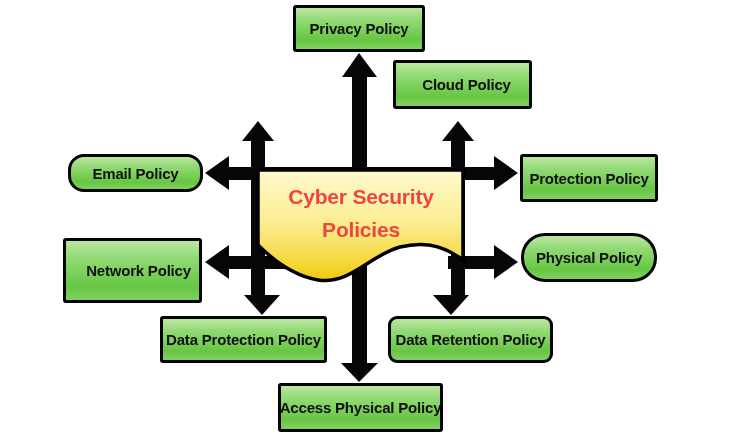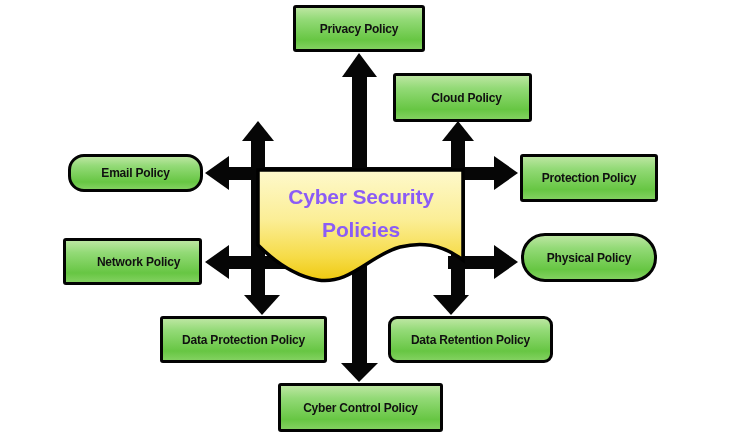--- a/index.html
+++ b/index.html
@@ -5,37 +5,37 @@
   html,body{margin:0;padding:0;background:#fff;}
   .stage{
     position:relative;width:740px;height:437px;background:#ffffff;overflow:hidden;
     font-family:"Liberation Sans","DejaVu Sans",sans-serif;
   }
   .arrows-svg{position:absolute;left:0;top:0;width:740px;height:437px;}
   .node{
     position:absolute;display:flex;align-items:center;justify-content:center;
     background:linear-gradient(180deg,#bce6a1 0%,#93da77 28%,#67c643 78%,#82d160 100%);
     border:3px solid #030303;border-radius:3px;box-sizing:border-box;
-    color:#101010;font-weight:bold;font-size:12px;letter-spacing:-0.2px;
+    color:#101010;font-weight:bold;font-size:15px;letter-spacing:-0.2px;
     white-space:nowrap;text-align:center;
   }
   .node-privacy        {left:293px;top:5px;  width:132px;height:47px;}
   .node-website        {left:195px;top:74px; width:135px;height:48px;}
-  .node-cloud          {left:393px;top:73px; width:139px;height:49px;padding-left:8px;}
+  .node-cloud          {left:393px;top:60px; width:139px;height:49px;padding-left:8px;}
   .node-email          {left:68px; top:154px;width:135px;height:38px;border-radius:16px;}
-  .node-network        {left:63px; top:238px;width:139px;height:47px;padding-left:12px;}
+  .node-network        {left:63px; top:238px;width:139px;height:65px;padding-left:12px;}
   .node-information    {left:520px;top:154px;width:138px;height:48px;}
   .node-physical       {left:521px;top:233px;width:136px;height:49px;border-radius:24px;}
   .node-data-protection{left:160px;top:316px;width:167px;height:47px;}
   .node-data-retention {left:388px;top:316px;width:165px;height:47px;border-radius:9px;}
   .node-access-control {left:278px;top:383px;width:165px;height:49px;}
   .center-label{
     position:absolute;left:262px;top:181px;width:198px;height:66px;
     display:flex;align-items:center;justify-content:center;text-align:center;
-    font-size:21px;line-height:1.55;font-weight:bold;color:#8b5cf6;letter-spacing:-0.2px;
+    font-size:21px;line-height:1.55;font-weight:bold;color:#ef4444;letter-spacing:-0.2px;
   }
 </style>
 </head>
 <body>
 
 <div class="stage">
 
   <svg class="arrows-svg" viewBox="0 0 740 437">
     <defs>
       <linearGradient id="goldGrad" x1="0" y1="0" x2="0" y2="1">
@@ -109,16 +109,16 @@
   <div class="node node-physical">
     <span>Physical Policy</span>
   </div>
   <div class="node node-data-protection">
     <span>Data Protection Policy</span>
   </div>
   <div class="node node-data-retention">
     <span>Data Retention Policy</span>
   </div>
   <div class="node node-access-control">
-    <span>Cyber Control Policy</span>
+    <span>Access Physical Policy</span>
   </div>
 
 </div>
 
 </body></html>

